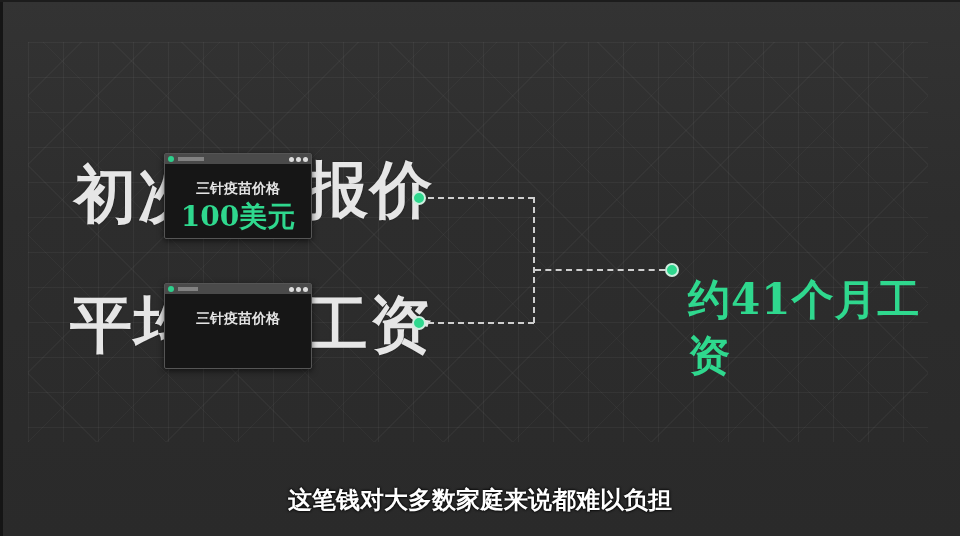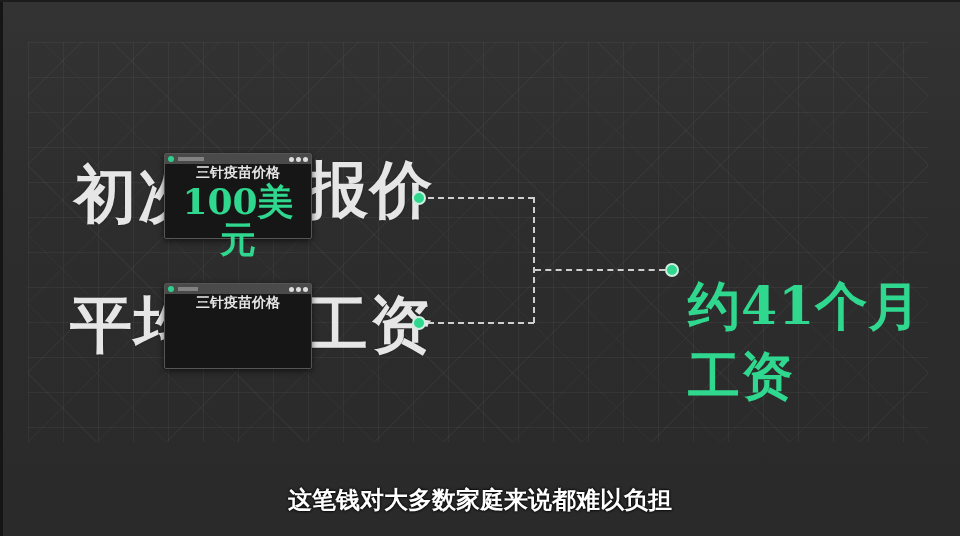--- a/index.html
+++ b/index.html
@@ -35,30 +35,30 @@
     box-shadow:0 2px 6px rgba(0,0,0,0.6);
   }
   .win .bar {
     height:10px; background:#4a4a4a; display:flex; align-items:center; padding:0 3px;
   }
   .win .dot-green { width:6px; height:6px; border-radius:50%; background:#2ecf8c; }
   .win .title-blur { width:26px; height:4px; background:#9a9a9a; margin-left:4px; opacity:.7; }
   .win .ctrls { margin-left:auto; display:flex; gap:2px; }
   .win .ctrls span { width:5px; height:5px; border-radius:50%; background:#ddd; display:block; }
   .win .sub {
-    text-align:center; color:#e4e4e4; font-size:14px; margin-top:0; font-weight:bold;
+    text-align:center; color:#e4e4e4; font-size:14px; margin-top:16px; font-weight:bold;
   }
   .win .val {
-    text-align:center; color:#2fd88e; font-size:36px; font-weight:bold; line-height:38px;
+    text-align:center; color:#2fd88e; font-size:28px; font-weight:bold; line-height:38px;
   }
   .node { position:absolute; width:14px; height:14px; border-radius:50%; background:#2fd88e; border:2px solid #cfeee0; box-sizing:border-box; }
   .dash-h { position:absolute; height:0; border-top:2px dashed #cfcfcf; }
   .dash-v { position:absolute; width:0; border-left:2px dashed #cfcfcf; }
   .result-title { position:absolute; left:712px; top:222px; color:#eeeeee; font-size:34px; font-weight:bold; letter-spacing:2px; }
-  .result-value { position:absolute; left:688px; top:272px; color:#2fd88e; font-size:52px; font-weight:bold; letter-spacing:1px; }
+  .result-value { position:absolute; left:688px; top:272px; color:#2fd88e; font-size:42px; font-weight:bold; letter-spacing:1px; }
   .subtitle {
     position:absolute; left:0; width:960px; top:484px; text-align:center;
     color:#ffffff; font-size:24px; font-weight:bold;
     font-family:"DejaVu Sans","Liberation Sans",sans-serif;
     text-shadow:0 0 3px #000, 0 0 2px #000;
   }
 </style>
 </head>
 <body>
 

